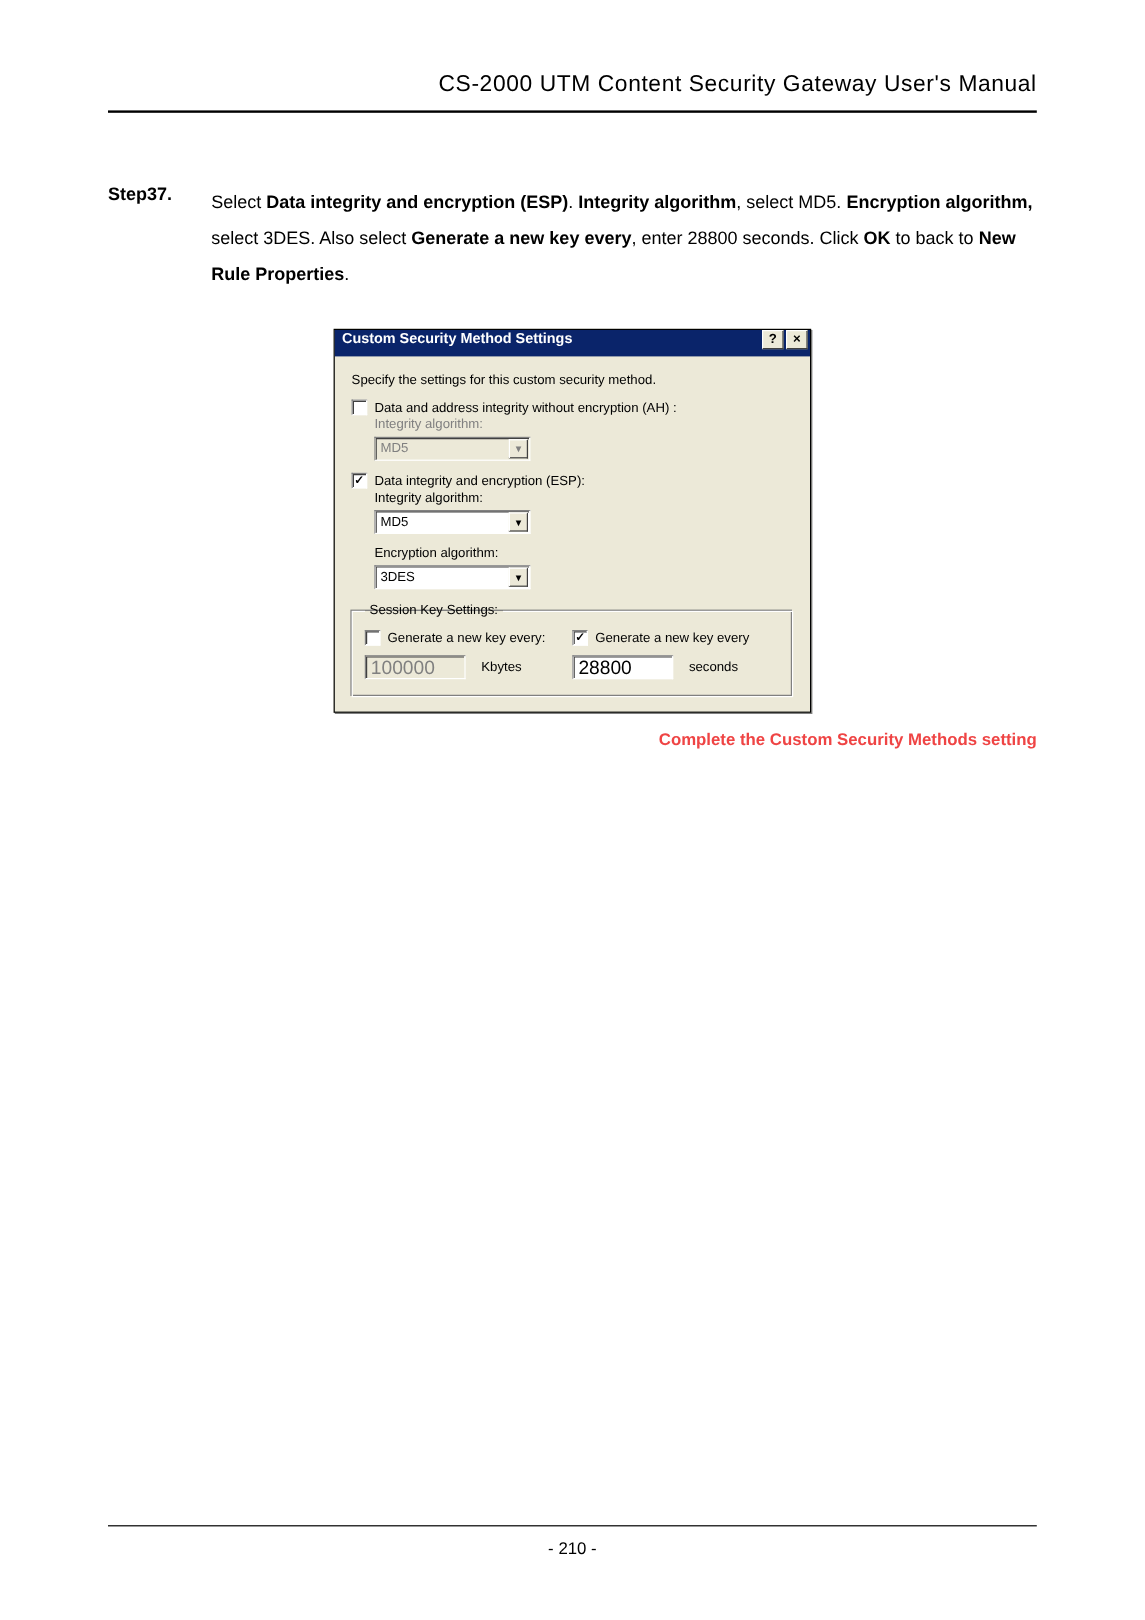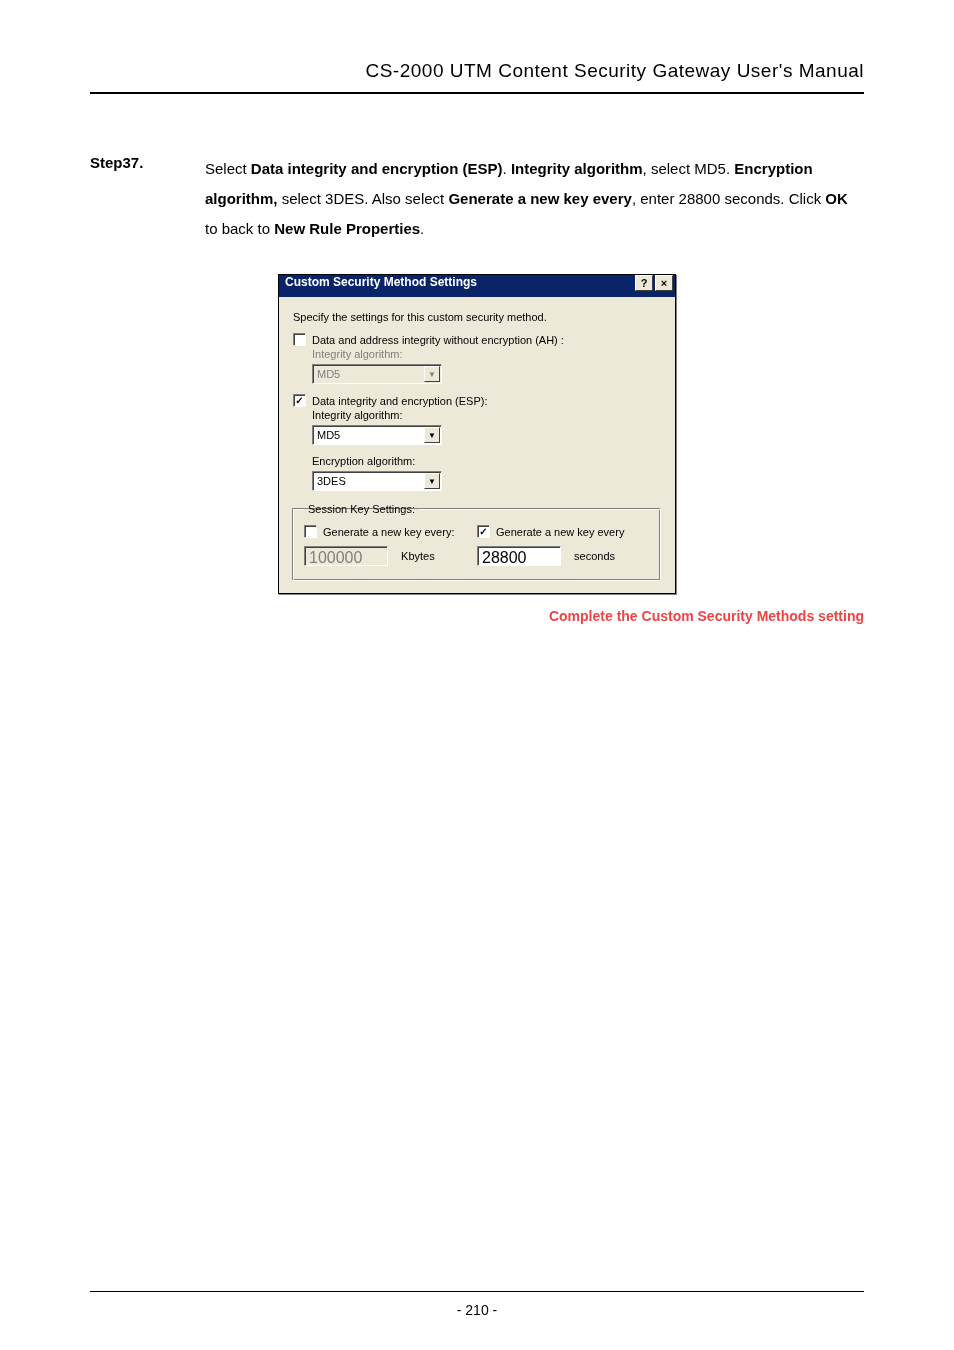--- a/index.html
+++ b/index.html
@@ -1,21 +1,21 @@
 <!DOCTYPE html>
 <html><head>
 <meta charset="utf-8">
 <style>
   * { box-sizing: border-box; margin: 0; padding: 0; }
   html, body { width: 954px; height: 1350px; background: #fff; font-family: Arial, "Helvetica", sans-serif; }
   .page { width: 954px; height: 1350px; position: relative; padding: 60px 90px 40px 90px; }
   .header-line { font-size: 19px; color: #000; text-align: right; padding-bottom: 10px; border-bottom: 2px solid #000; margin-bottom: 60px; letter-spacing: 0.5px; }
   .step-row { display: flex; margin-bottom: 30px; }
   .step-label { font-weight: bold; font-size: 15px; width: 86px; flex-shrink: 0; }
-  .step-text { font-size: 15px; line-height: 2.0; margin-left: 29px; }
+  .step-text { font-size: 15px; line-height: 2.0; }
   .step-text b { font-weight: bold; }
 
   .dialog-wrap { display: flex; justify-content: center; margin-top: 10px; }
 
   .dialog {
     width: 398px;
     border: 1px solid #000;
     background: #ece9d8;
     font-family: Tahoma, "MS Sans Serif", Arial, sans-serif;
     font-size: 11px;
@@ -113,21 +113,21 @@
     background:#ece9d8;
     border:1px solid #000;
     box-shadow: inset 1px 1px 0 #fff, inset -1px -1px 0 #808080;
     font-family: Tahoma, Arial, sans-serif;
     font-size:11px;
     margin-left: 8px;
   }
 
   .caption { text-align:right; color:#ef4444; font-weight:bold; font-size:14px; margin-top: 14px; }
 
-  .footer { position:absolute; left:90px; right:90px; bottom:32px; border-top:1.5px solid #000; text-align:center; padding-top:10px; font-size:14px; }
+  .footer { position:absolute; left:90px; right:90px; bottom:52px; border-top:1.5px solid #000; text-align:center; padding-top:10px; font-size:14px; }
 </style>
 </head>
 <body>
 
 <div class="page">
   <div class="header-line">CS-2000 UTM Content Security Gateway User's Manual</div>
 
   <div class="step-row">
     <div class="step-label">Step37.</div>
     <div class="step-text">

